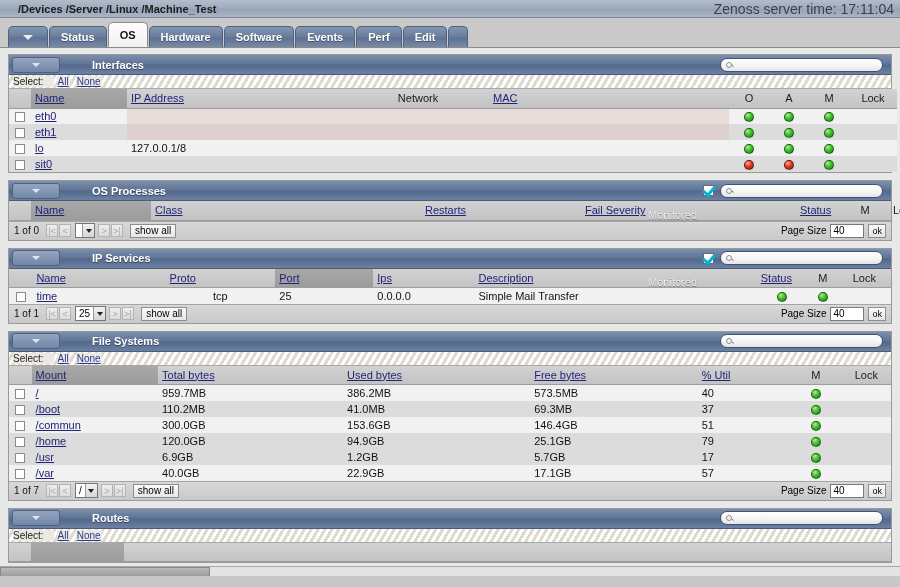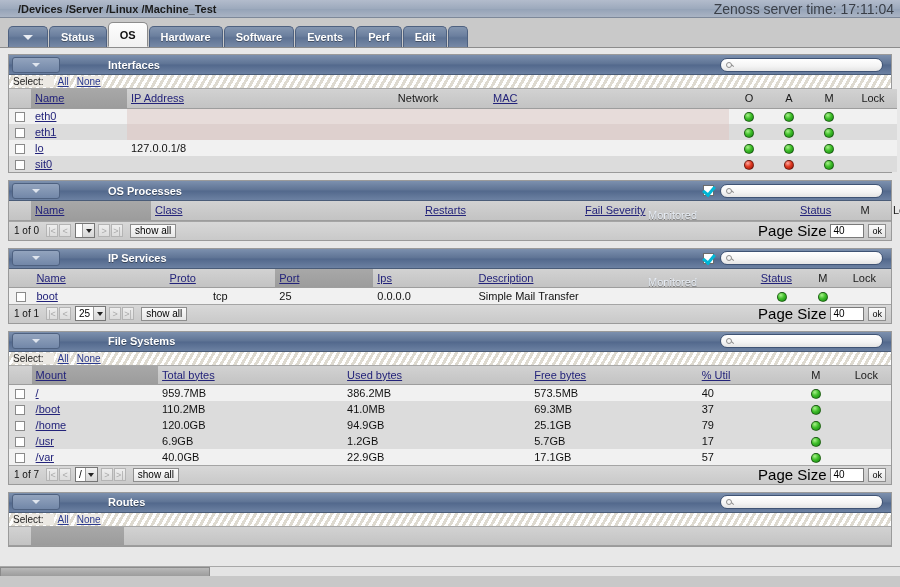--- a/index.html
+++ b/index.html
@@ -111,21 +111,21 @@
     border-radius: 3px;
     cursor: pointer;
   }
   .collapse-btn .caret {
     width: 0; height: 0;
     border-left: 4px solid transparent;
     border-right: 4px solid transparent;
     border-top: 4px solid #dfe5ee;
   }
   .portlet-title {
-    margin-left: 20px;
+    margin-left: 4px;
     font-weight: bold;
     font-size: 11px;
     color: #fff;
     text-shadow: 0 1px 0 rgba(0,0,0,.4);
     padding-left: 28px;
   }
   .head-right {
     margin-left: auto;
     display: flex; align-items: center;
     padding-right: 8px;
@@ -310,21 +310,21 @@
     padding: 0 4px;
     display: flex; align-items: center;
     margin-left: 6px;
     cursor: pointer;
   }
   .pager-right {
     margin-left: auto;
     display: flex; align-items: center;
     gap: 4px;
   }
-  .pager-right .pslabel { font-size: 15px; padding-left: 31px; }
+  .pager-right .pslabel { font-size: 10px; padding-left: 31px; }
   .psinput {
     width: 34px; height: 14px;
     border: 1px solid #7a7a7a;
     background: #fff;
     font-size: 10px;
     padding: 0 2px;
     display: flex; align-items: center;
     cursor: text;
   }
   .okbtn {
@@ -565,21 +565,21 @@
           <th><a>Ips</a></th>
           <th><a>Description</a></th>
           <th><a>Status</a></th>
           <th class="plain ctr">M</th>
           <th class="plain ctr">Lock</th>
         </tr>
       </thead>
       <tbody>
         <tr class="odd">
           <td class="cb"><span class="chk"></span></td>
-          <td><a class="rowlink">boot</a></td>
+          <td><a class="rowlink">time</a></td>
           <td class="ctr">tcp</td>
           <td>25</td>
           <td>0.0.0.0</td>
           <td>Simple Mail Transfer</td>
           <td class="ctr"><span class="dot green"></span></td>
           <td class="ctr"><span class="dot green"></span></td>
           <td class="ctr"></td>
         </tr>
       </tbody>
     </table>
@@ -658,20 +658,30 @@
         <tr class="even">
           <td class="cb"><span class="chk"></span></td>
           <td><a class="rowlink">/boot</a></td>
           <td>110.2MB</td>
           <td>41.0MB</td>
           <td>69.3MB</td>
           <td>37</td>
           <td class="ctr"><span class="dot green"></span></td>
           <td class="ctr"></td>
         </tr>
+        <tr class="odd">
+          <td class="cb"><span class="chk"></span></td>
+          <td><a class="rowlink">/commun</a></td>
+          <td>300.0GB</td>
+          <td>153.6GB</td>
+          <td>146.4GB</td>
+          <td>51</td>
+          <td class="ctr"><span class="dot green"></span></td>
+          <td class="ctr"></td>
+        </tr>
         <tr class="even">
           <td class="cb"><span class="chk"></span></td>
           <td><a class="rowlink">/home</a></td>
           <td>120.0GB</td>
           <td>94.9GB</td>
           <td>25.1GB</td>
           <td>79</td>
           <td class="ctr"><span class="dot green"></span></td>
           <td class="ctr"></td>
         </tr>

